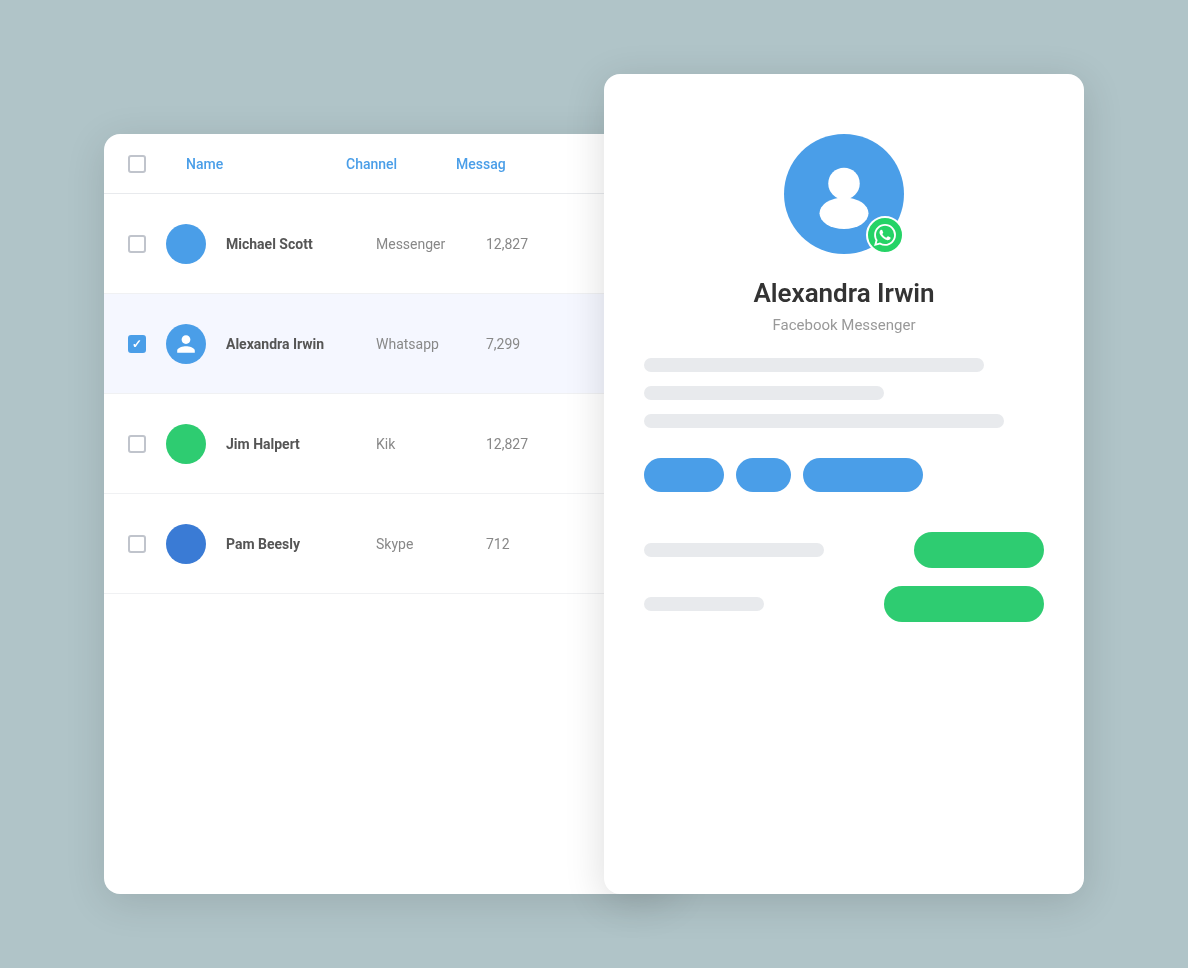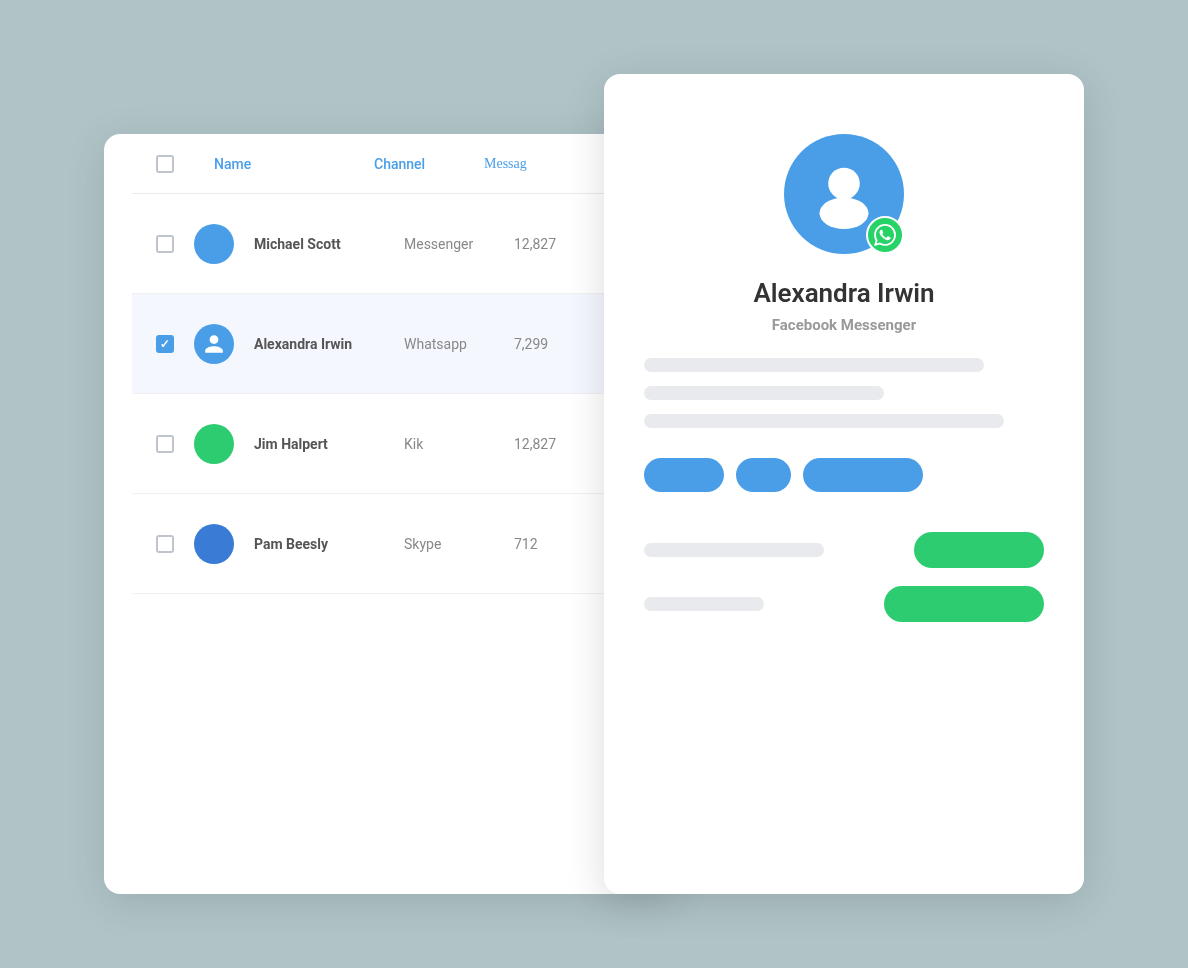--- a/index.html
+++ b/index.html
@@ -25,21 +25,20 @@
     .table-card {
       position: absolute;
       left: 0;
       top: 60px;
       width: 570px;
       height: 760px;
       background: #ffffff;
       border-radius: 16px;
       box-shadow: 0 8px 40px rgba(0,0,0,0.12);
       overflow: hidden;
-      padding-left: 28px;
     }
 
     .table-header {
       display: flex;
       align-items: center;
       padding: 0 24px;
       height: 60px;
       border-bottom: 1px solid #e8eaed;
     }
 
@@ -53,21 +52,21 @@
     }
 
     .header-col {
       color: #4a9ee8;
       font-size: 14px;
       font-weight: 500;
     }
 
     .header-col.name { width: 160px; }
     .header-col.channel { width: 110px; }
-    .header-col.message { width: 80px; font-family: Liberation Serif, serif; }
+    .header-col.message { width: 80px; }
 
     .table-row {
       display: flex;
       align-items: center;
       padding: 0 24px;
       height: 100px;
       border-bottom: 1px solid #f0f1f3;
       transition: background 0.15s;
     }
 
@@ -201,21 +200,20 @@
       font-size: 26px;
       font-weight: 600;
       color: #333;
       margin-bottom: 8px;
     }
 
     .profile-platform {
       font-size: 15px;
       color: #999;
       margin-bottom: 24px;
-      font-weight: bold;
     }
 
     .skeleton-lines {
       width: 100%;
       display: flex;
       flex-direction: column;
       gap: 14px;
       margin-bottom: 30px;
     }
 

